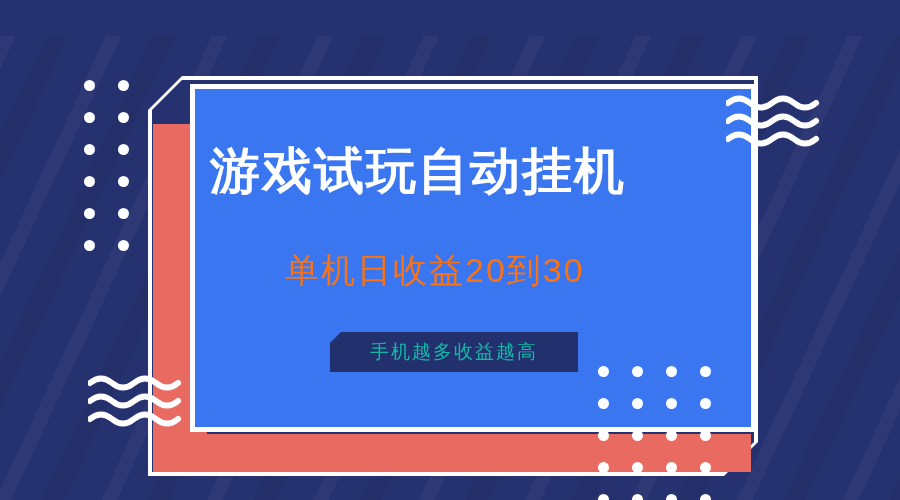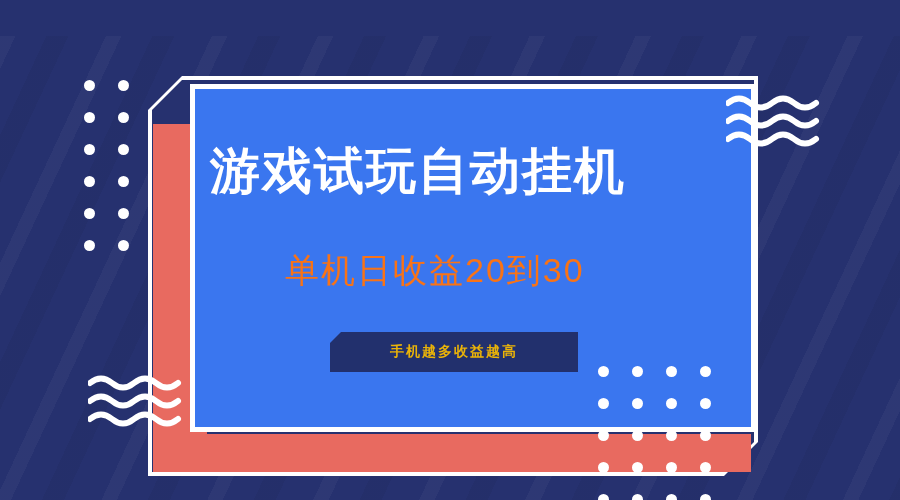--- a/index.html
+++ b/index.html
@@ -102,25 +102,24 @@
     position:absolute;
     left:330px; top:296px;
     width:248px; height:40px;
     background:#22306d;
     clip-path: polygon(11px 0, 100% 0, 100% 100%, 0 100%, 0 11px);
     display:flex;
     align-items:center;
     justify-content:center;
   }
   #tagline {
-    color:#eab308;
-    font-size:14px;
+    color:#14b8a6;
+    font-size:19px;
     letter-spacing:2px;
     white-space:nowrap;
-    font-weight:bold;
   }
 
   
   .dotgrid { position:absolute; display:grid; }
   .dot {
     width:11px; height:11px;
     border-radius:50%;
     background:#ffffff;
   }
   #dots-left {

